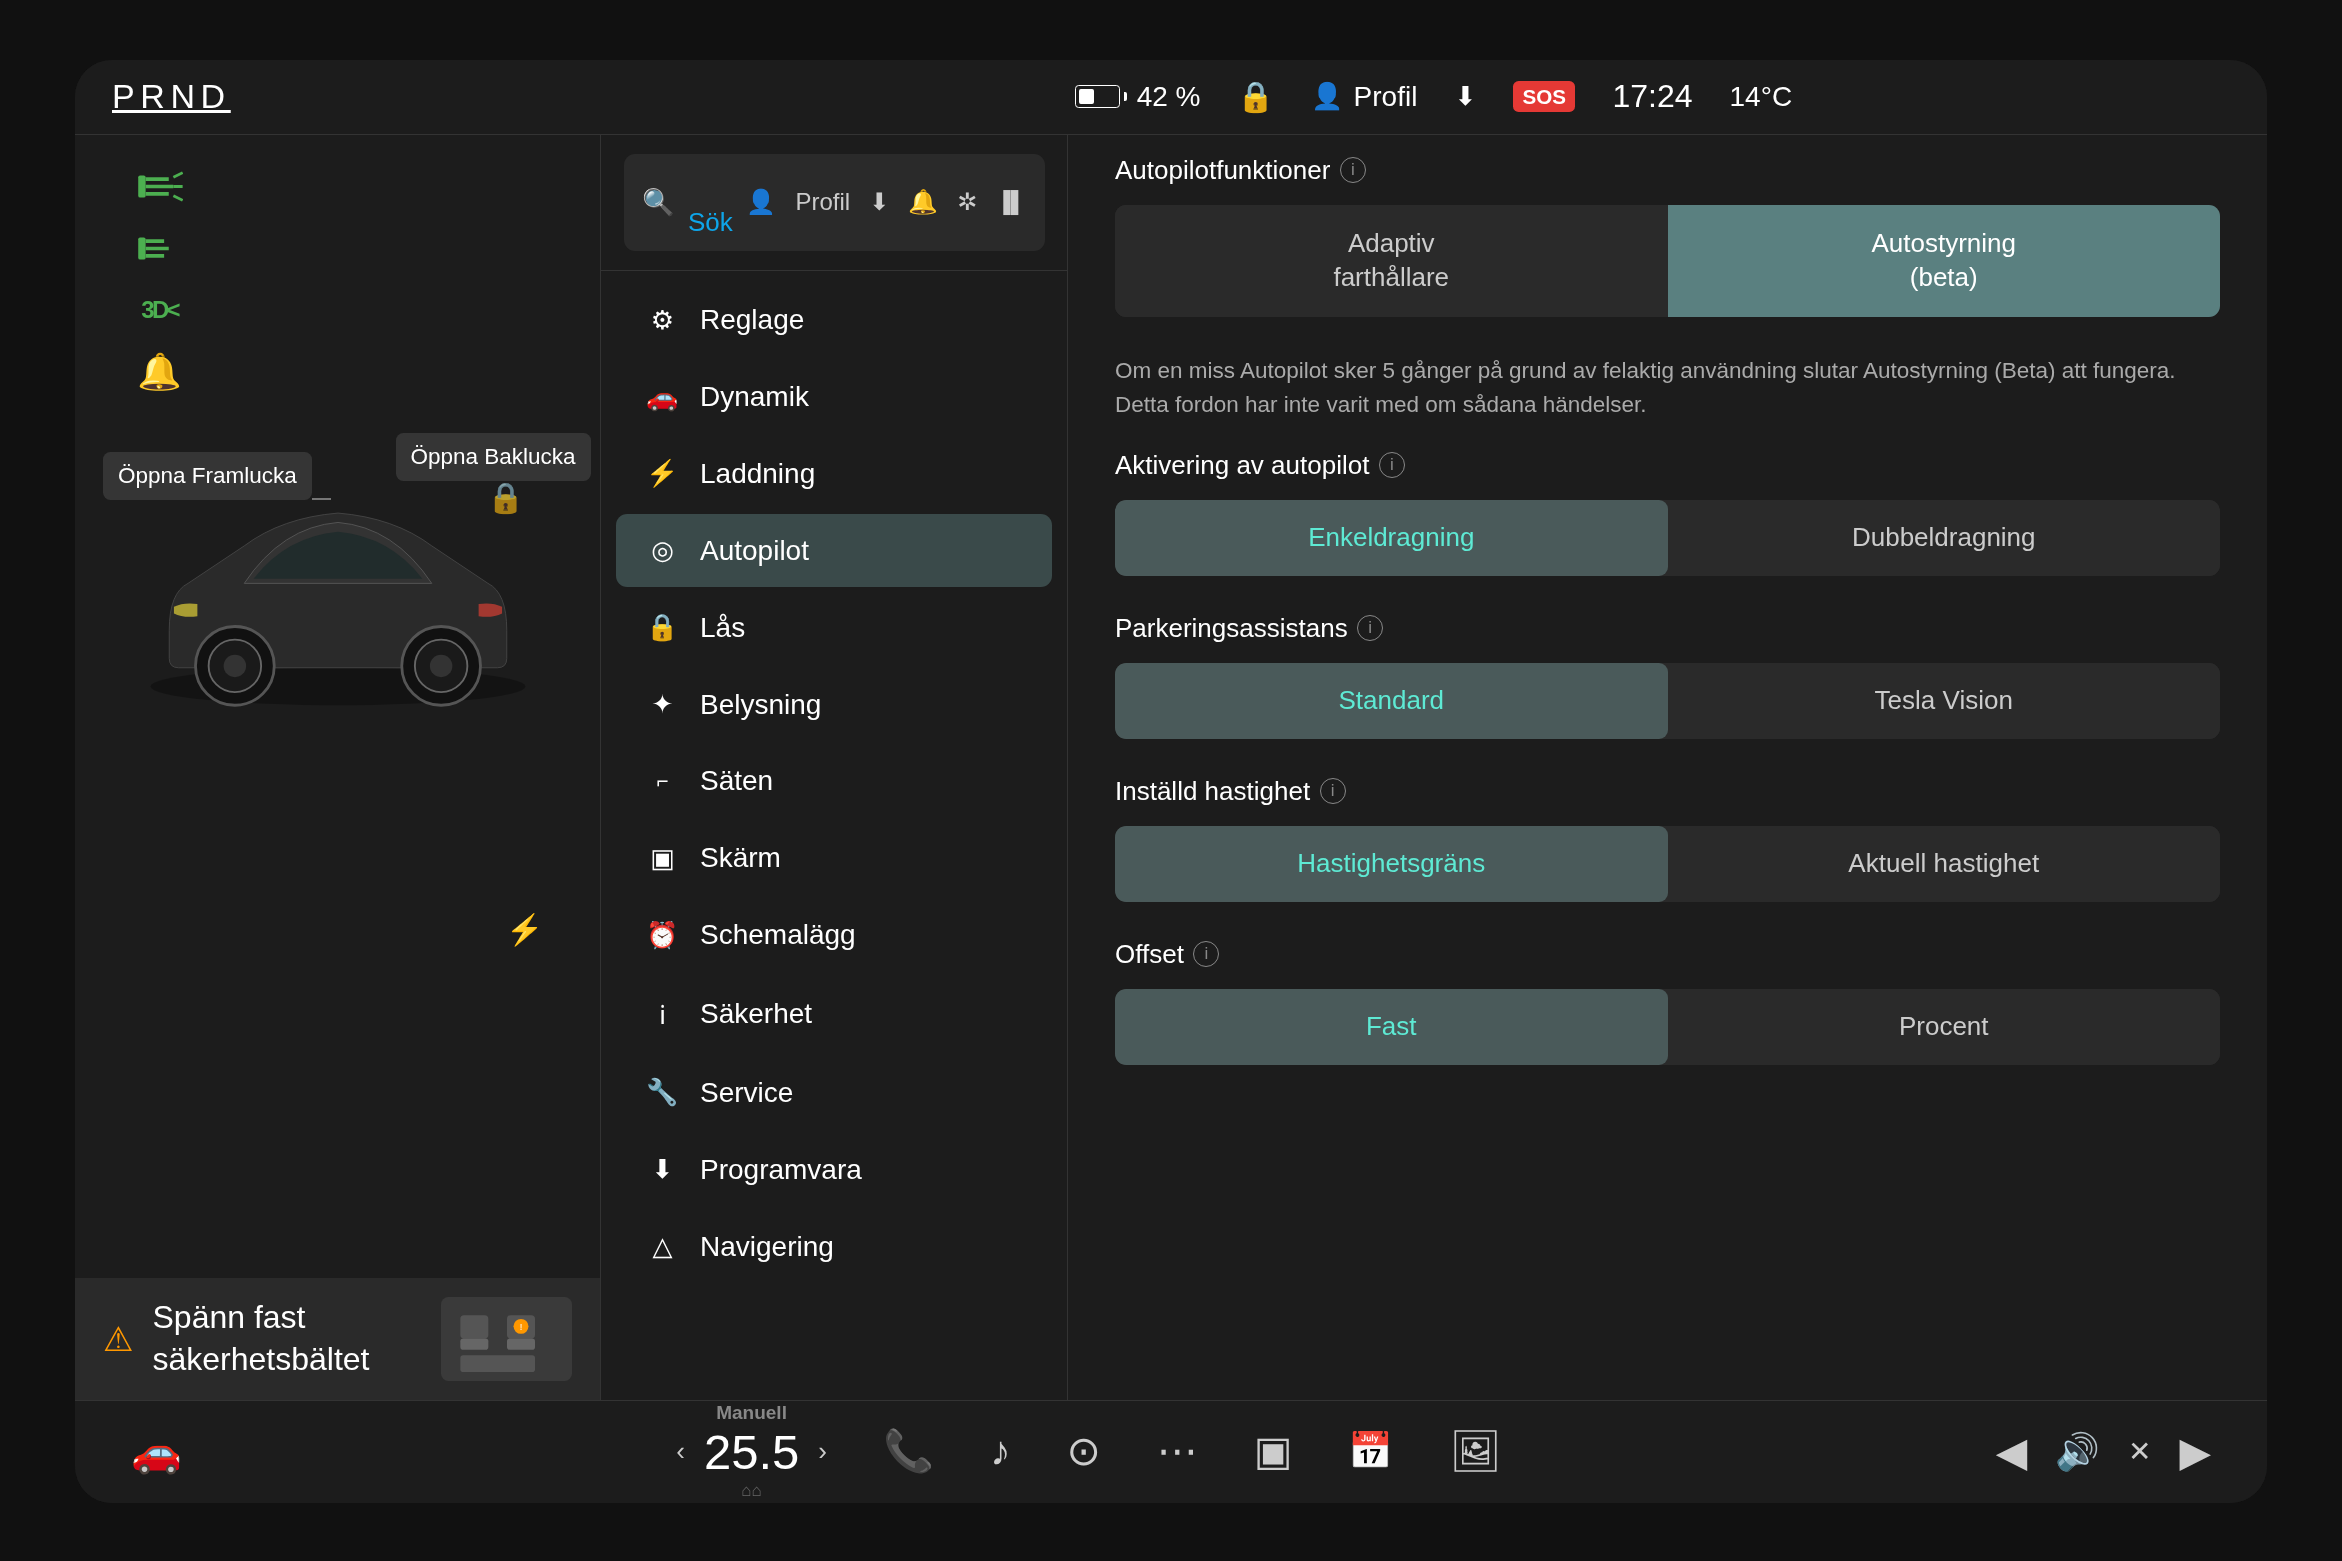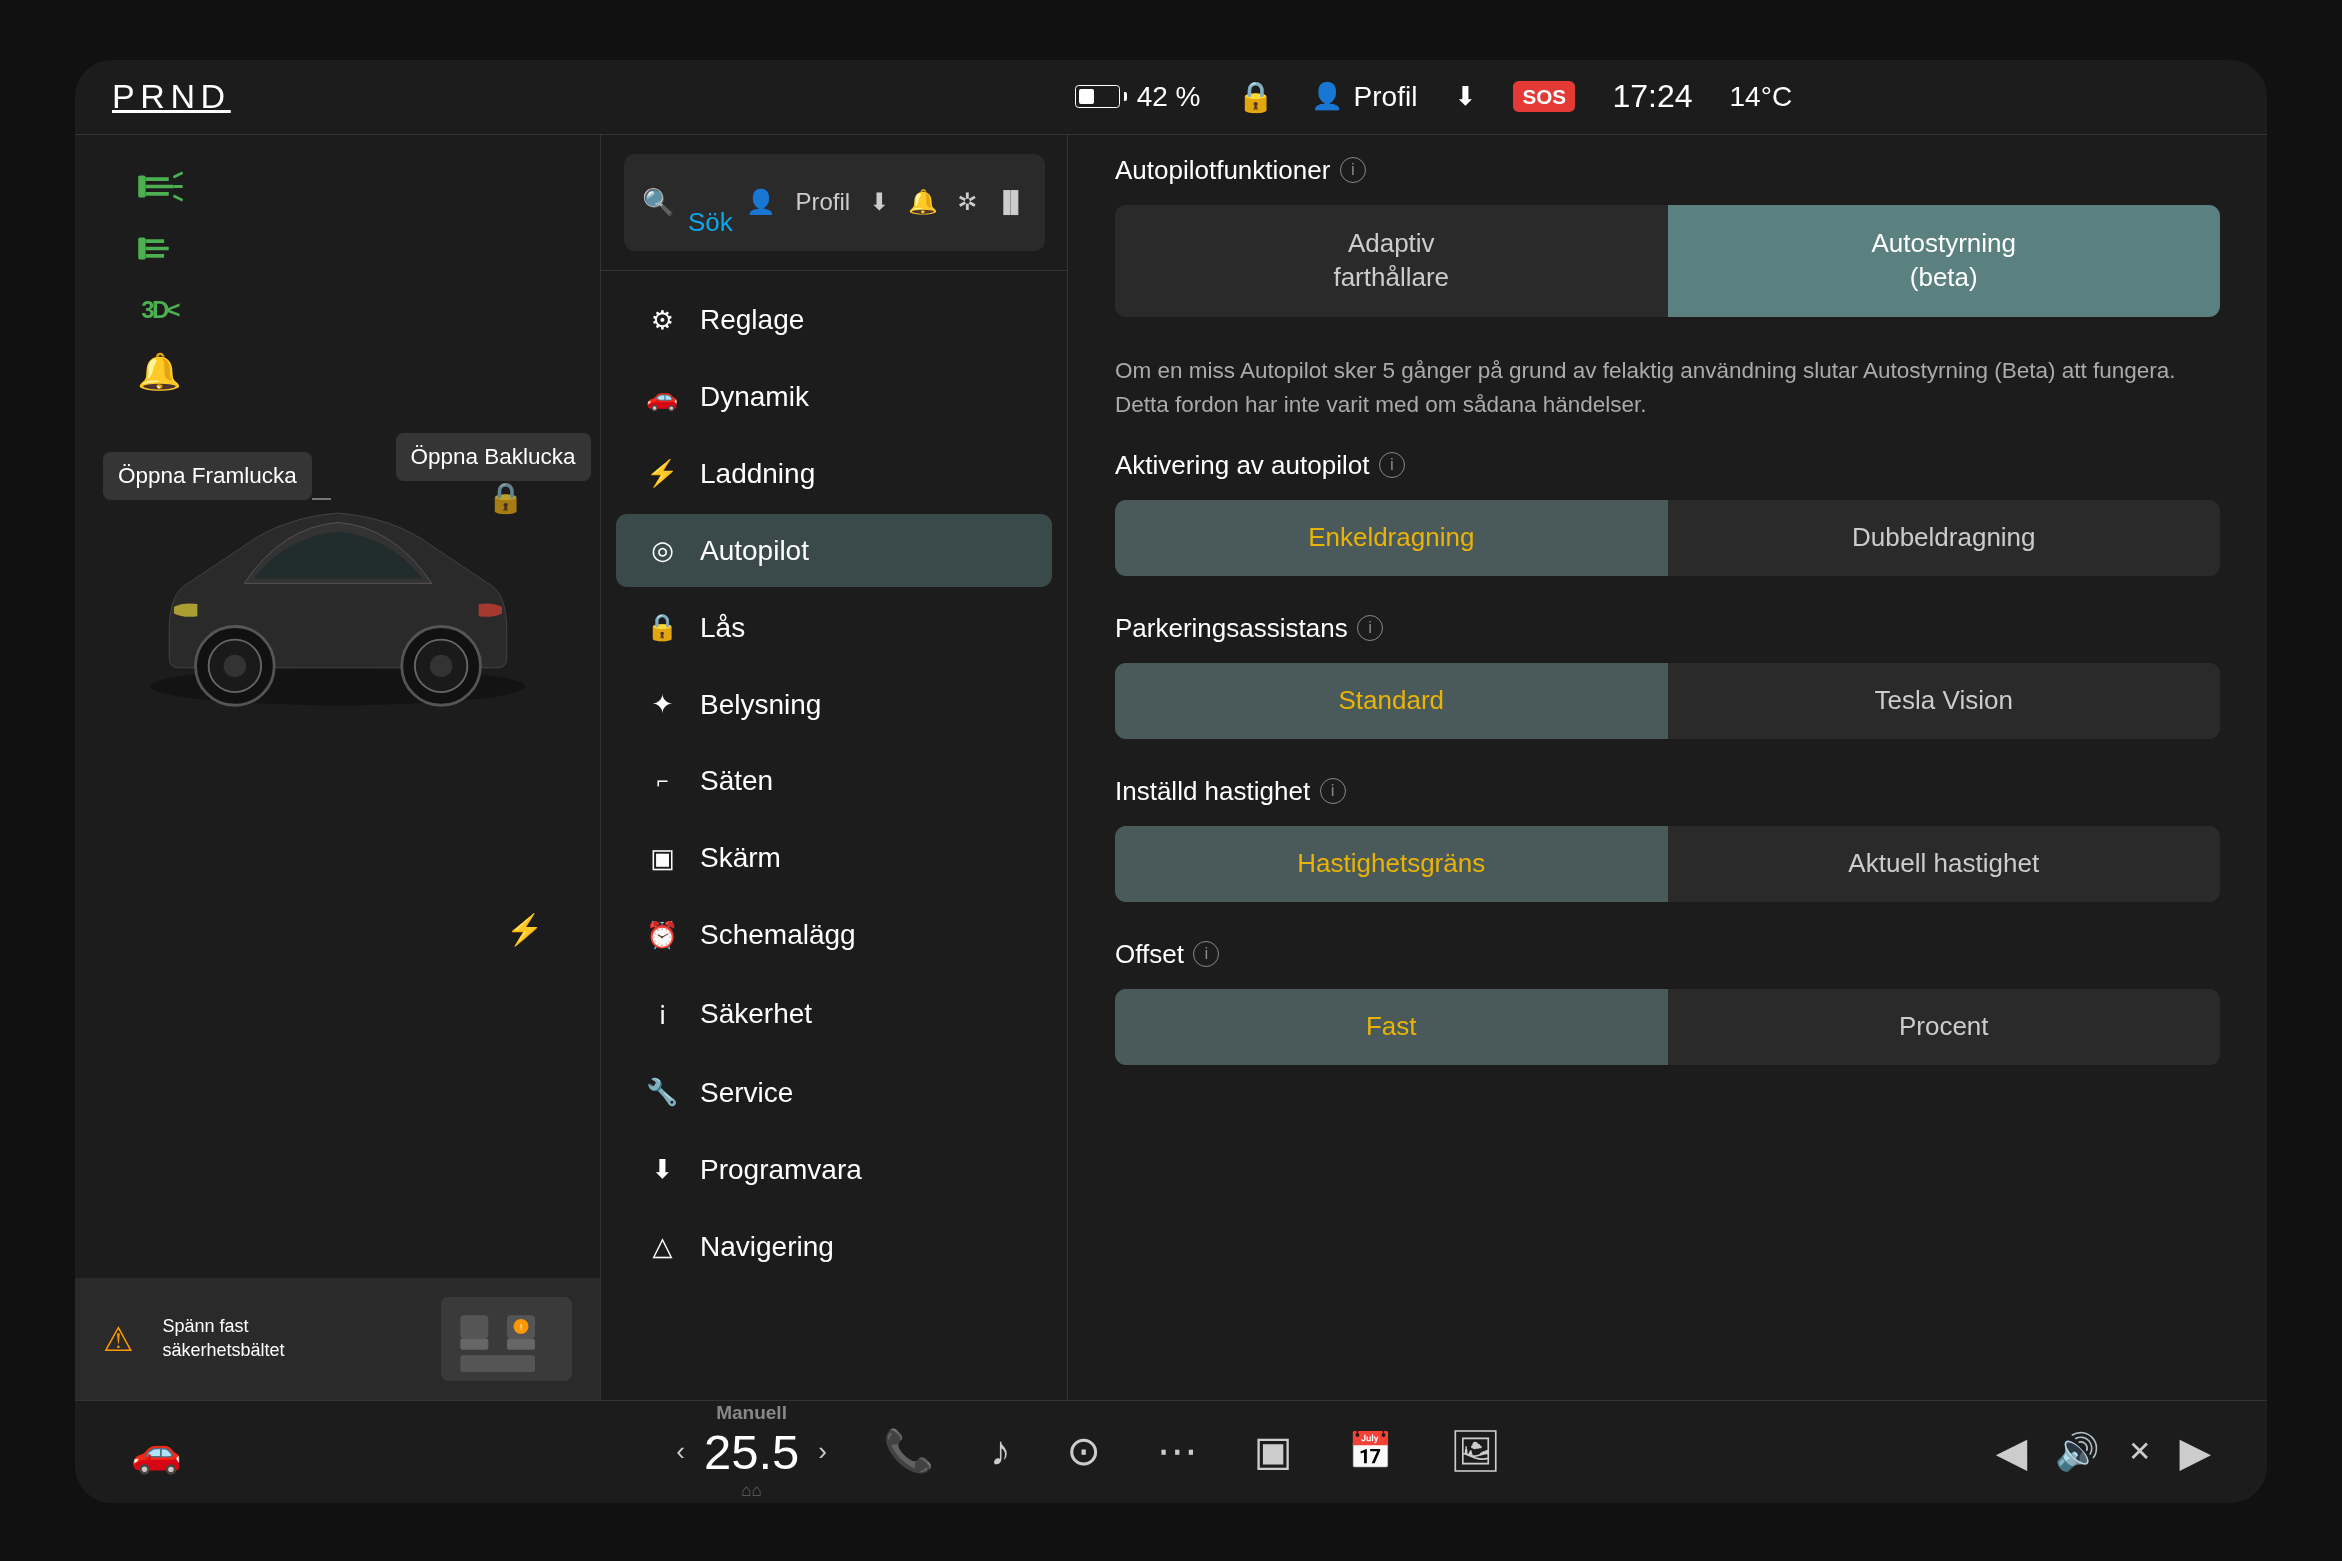--- a/index.html
+++ b/index.html
@@ -196,24 +196,23 @@
       align-items: center;
       gap: 19px;
     }
 
     .warning-icon {
       color: #ff9800;
       font-size: 34px;
     }
 
     .warning-text {
-      font-size: 18px;
+      font-size: 32px;
       color: #fff;
       line-height: 1.3;
-      margin-left: 10px;
     }
 
     .seat-diagram {
       margin-left: auto;
       width: 131px;
       height: 84px;
       background: #3a3a3a;
       border-radius: 7.5px;
       display: flex;
       align-items: center;
@@ -337,22 +336,23 @@
       text-align: center;
       font-size: 26px;
       color: #ccc;
       cursor: pointer;
       border: none;
       background: #2a2a2a;
     }
 
     .btn-option.active {
       background: #4a5a5a;
-      color: #eab308;
+      color: #5eead4;
       font-weight: 500;
+      border-radius: 9px;
     }
 
     .btn-option.active-teal {
       background: #5a8080;
       color: #fff;
       font-weight: 500;
     }
 
     .description-text {
       font-size: 22.5px;

